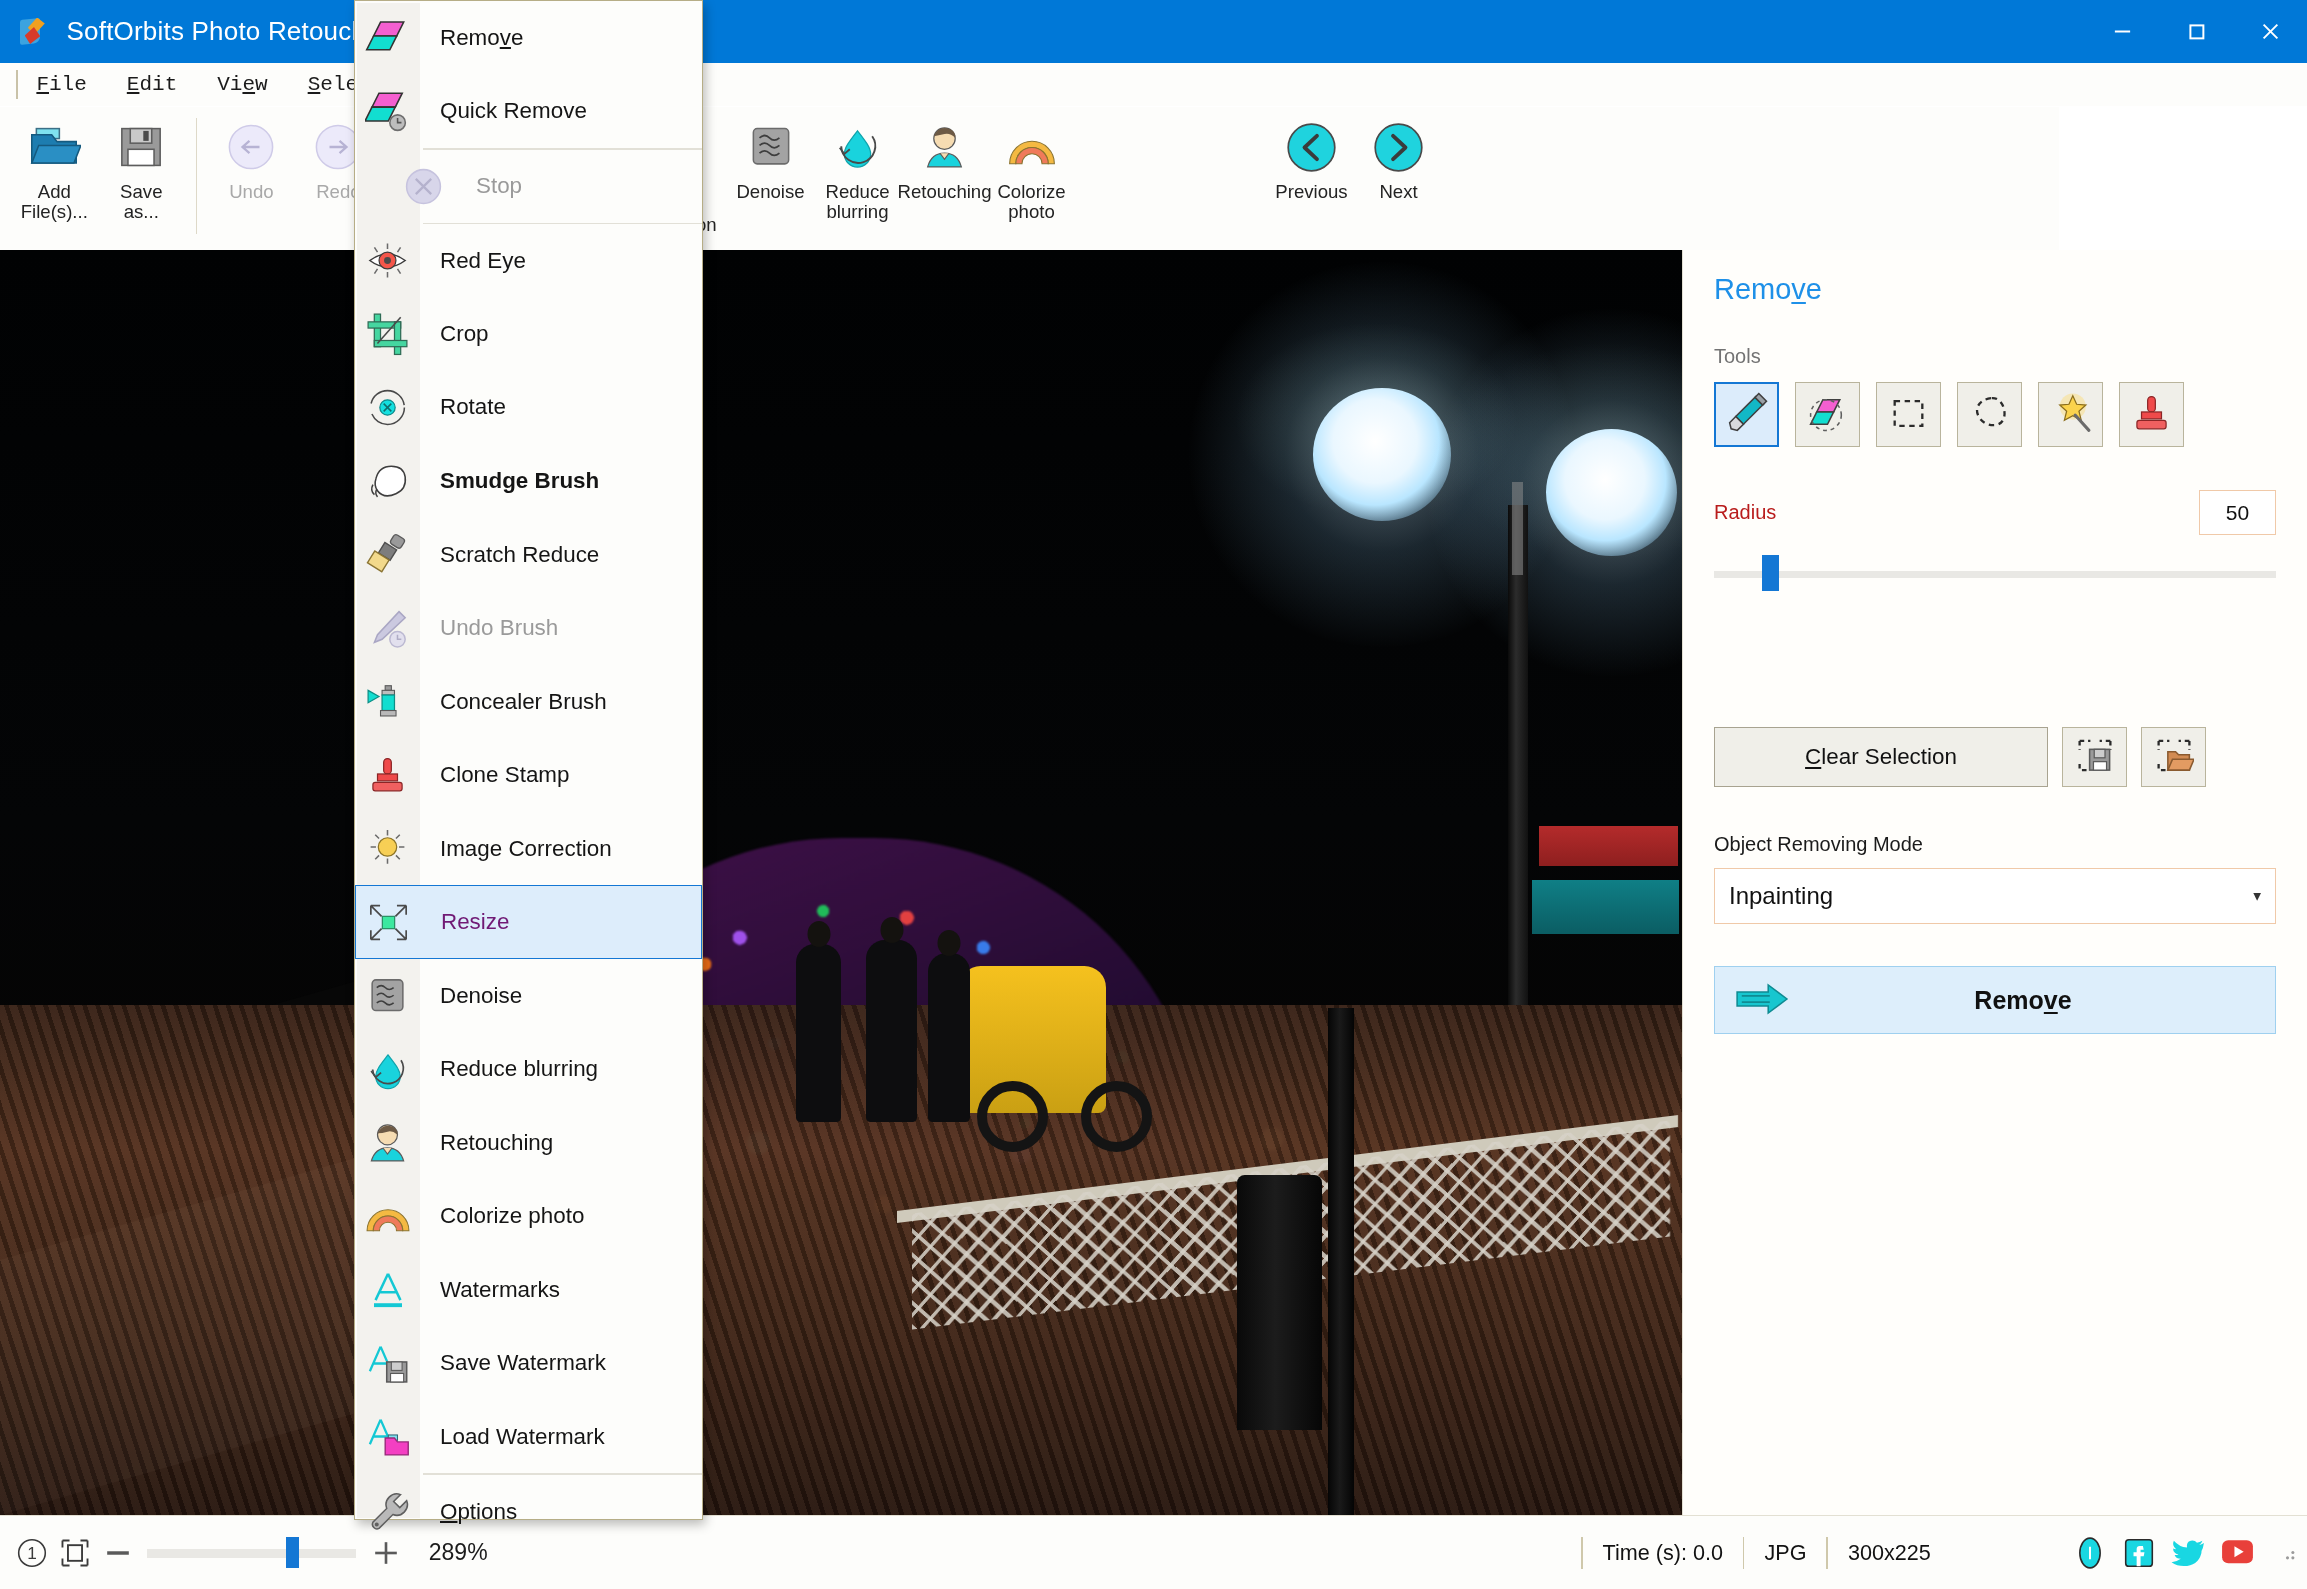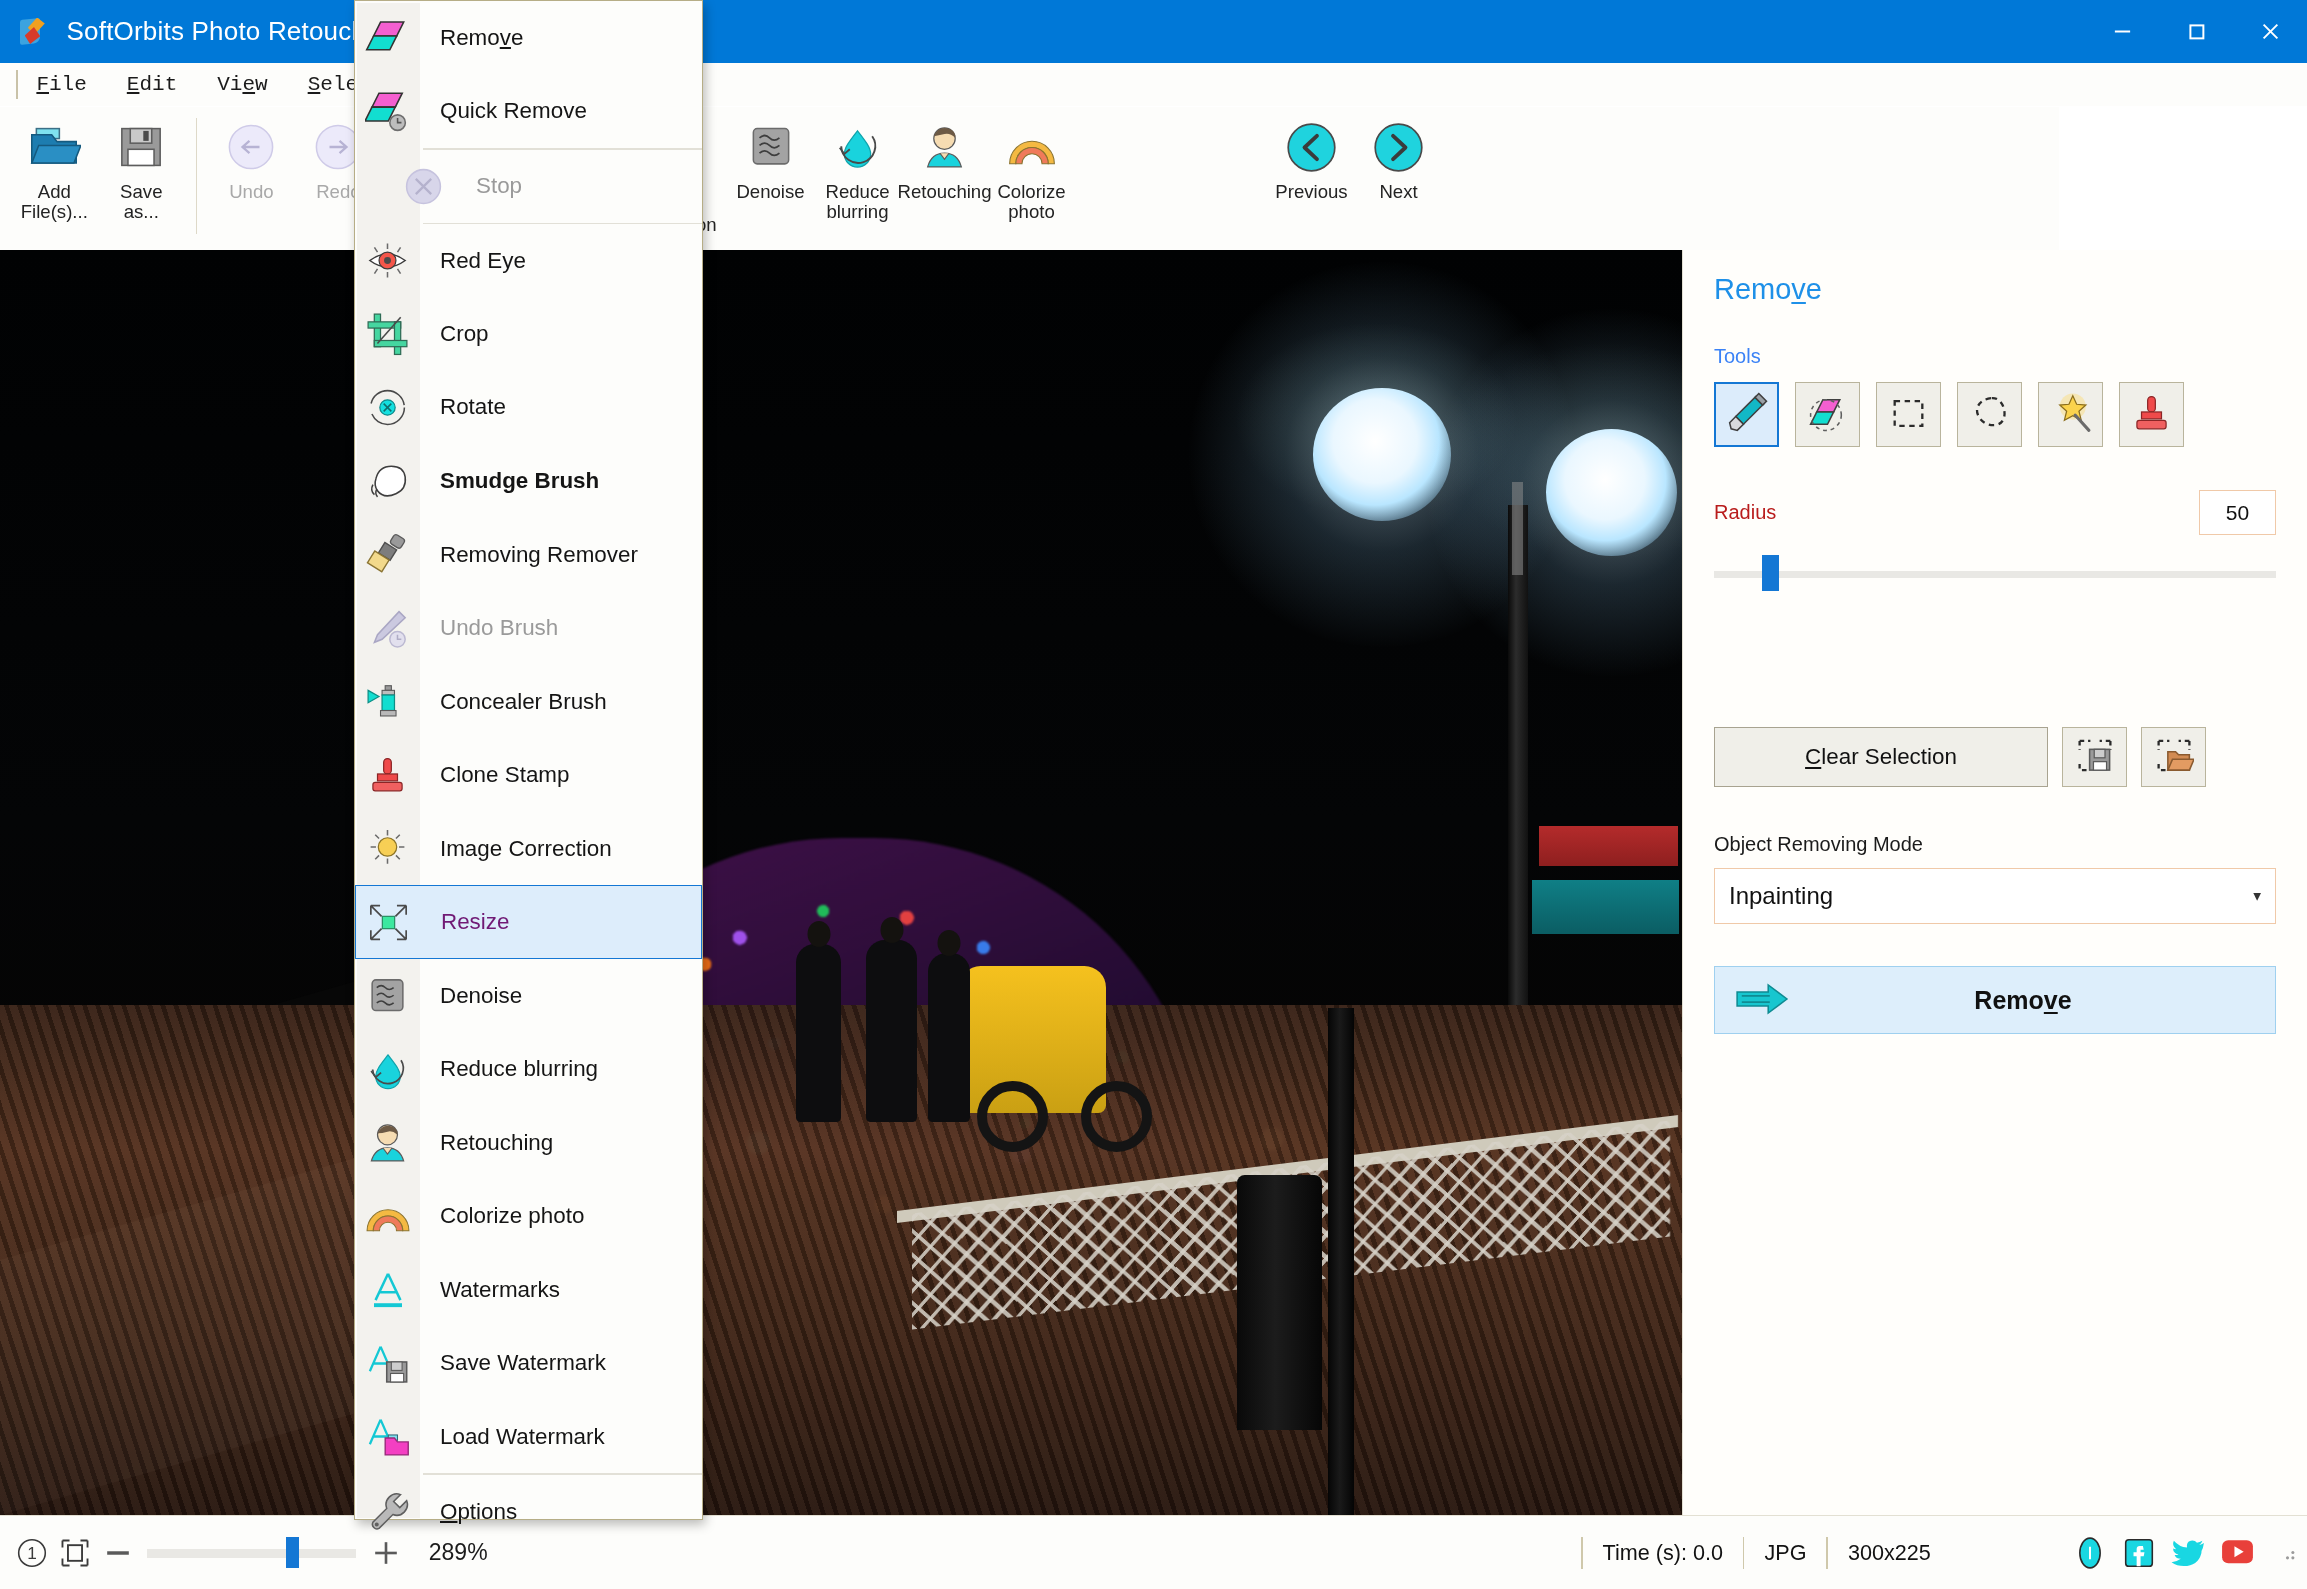--- a/index.html
+++ b/index.html
@@ -140,21 +140,21 @@
   .sign { position:absolute; filter:blur(0.5px); }
 
   
   .rpanel {
     position:absolute; left:1682px; top:250px; width:625px; height:1265px;
     background:#fffefb; border-left:0.8px solid #e3e0d3;
   }
   .rp-head { padding:23px 0 0 31px; }
   .rp-title { font-size:29px; color:#1e90e8; }
   .rp-title u { text-underline-offset:3.1px; }
-  .rp-sub { font-size:20px; color:#3b82f6; margin:39px 0 0 31px; }
+  .rp-sub { font-size:20px; color:#737373; margin:39px 0 0 31px; }
   .toolrow { display:flex; gap:16px; margin:14px 0 0 31px; }
   .tbtn {
     width:65px; height:65px; border:0.8px solid #b9b49c; background:#f0efe9;
     display:flex; align-items:center; justify-content:center;
   }
   .tbtn.sel { border:2.3px solid #1477d4; background:#dcecfb; }
   .radrow { display:flex; align-items:center; margin:43px 31px 0 31px; }
   .radlbl { font-size:20px; color:#b91c1c; flex:1 1 auto; }
   .radbox {
     width:77px; height:45px; border:0.8px solid #f0c9a8; background:#fff;
@@ -624,21 +624,21 @@
     </div>
 
     <div class="mrow" style="height:73px;">
       <span class="mico">
         <svg width="45" height="43" viewBox="0 0 58 56">
           <rect x="34" y="4" width="16" height="14" rx="4" transform="rotate(32 42 11)" fill="#9a9a9a" stroke="#5a5a5a" stroke-width="1.8"></rect>
           <rect x="20" y="16" width="18" height="16" transform="rotate(32 29 24)" fill="#7d7d7d" stroke="#4f4f4f" stroke-width="1.8"></rect>
           <rect x="6" y="28" width="22" height="18" transform="rotate(32 17 37)" fill="#f2d98b" stroke="#8a7433" stroke-width="1.8"></rect>
         </svg>
       </span>
-      <span class="mlbl">Removing Remover</span>
+      <span class="mlbl">Scratch Reduce</span>
     </div>
 
     <div class="mrow dim" style="height:74px;">
       <span class="mico">
         <svg width="45" height="43" viewBox="0 0 58 56">
           <path d="M44 6 L52 14 L22 42 L12 46 L16 36 Z" fill="#cbc9e0" stroke="#aaa7c4" stroke-width="2"></path>
           <circle cx="42" cy="42" r="10" fill="#e2e0ee" stroke="#bcb9d2" stroke-width="2"></circle>
           <path d="M42 36 v6 h5" fill="none" stroke="#b0adc6" stroke-width="2"></path>
         </svg>
       </span>

